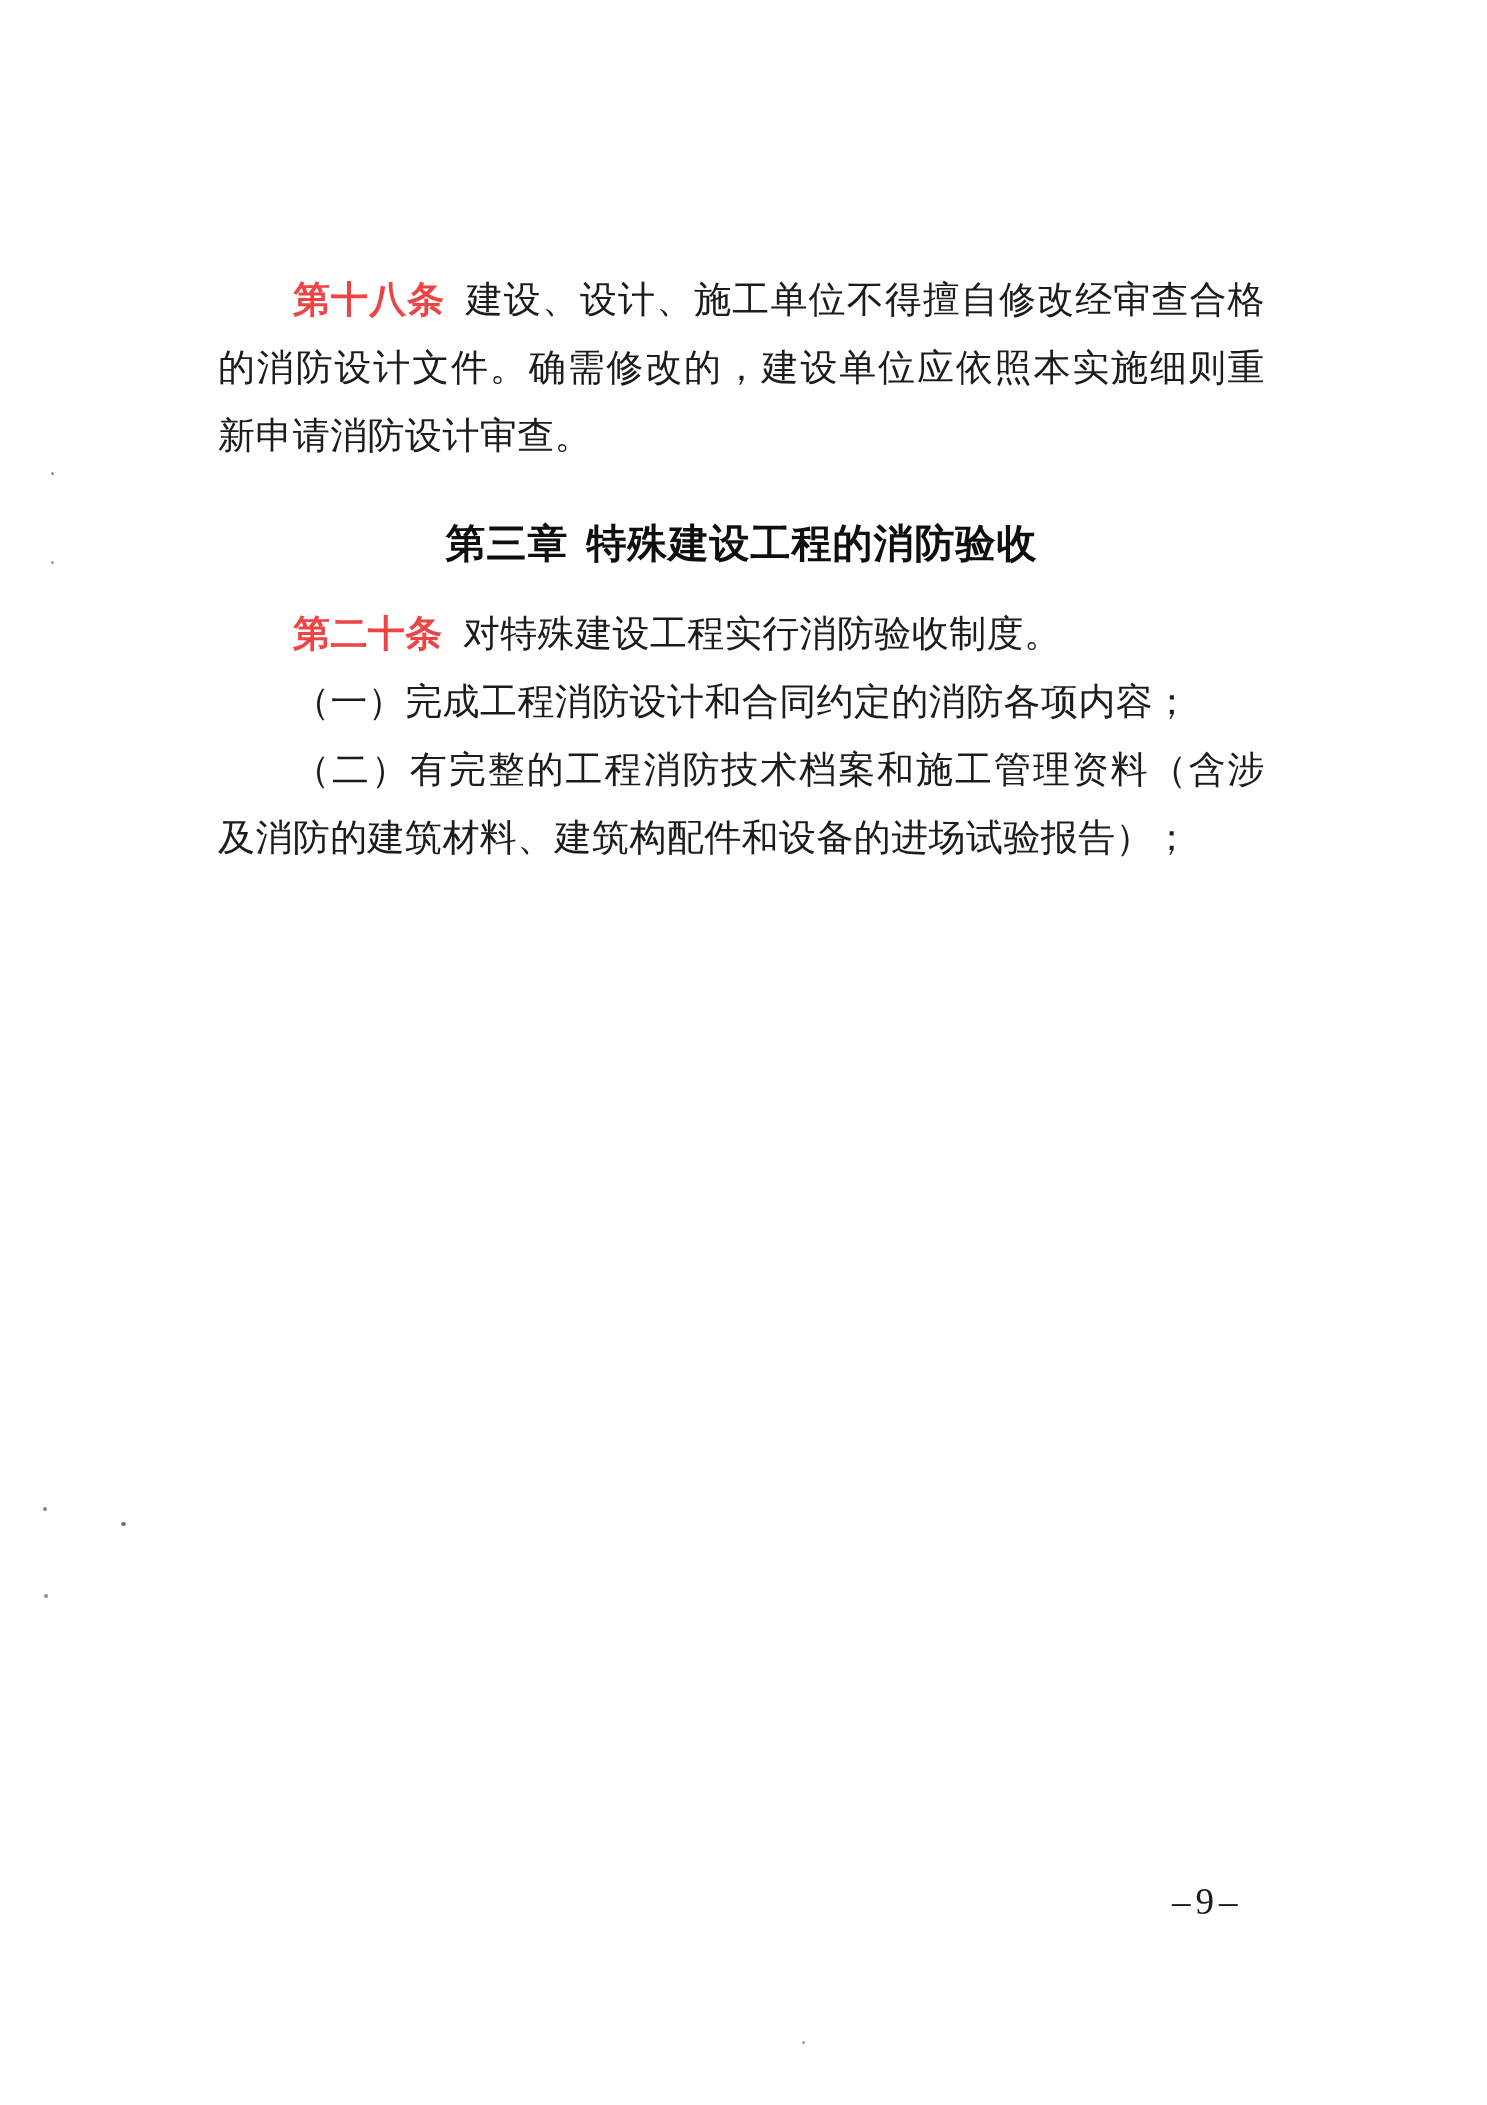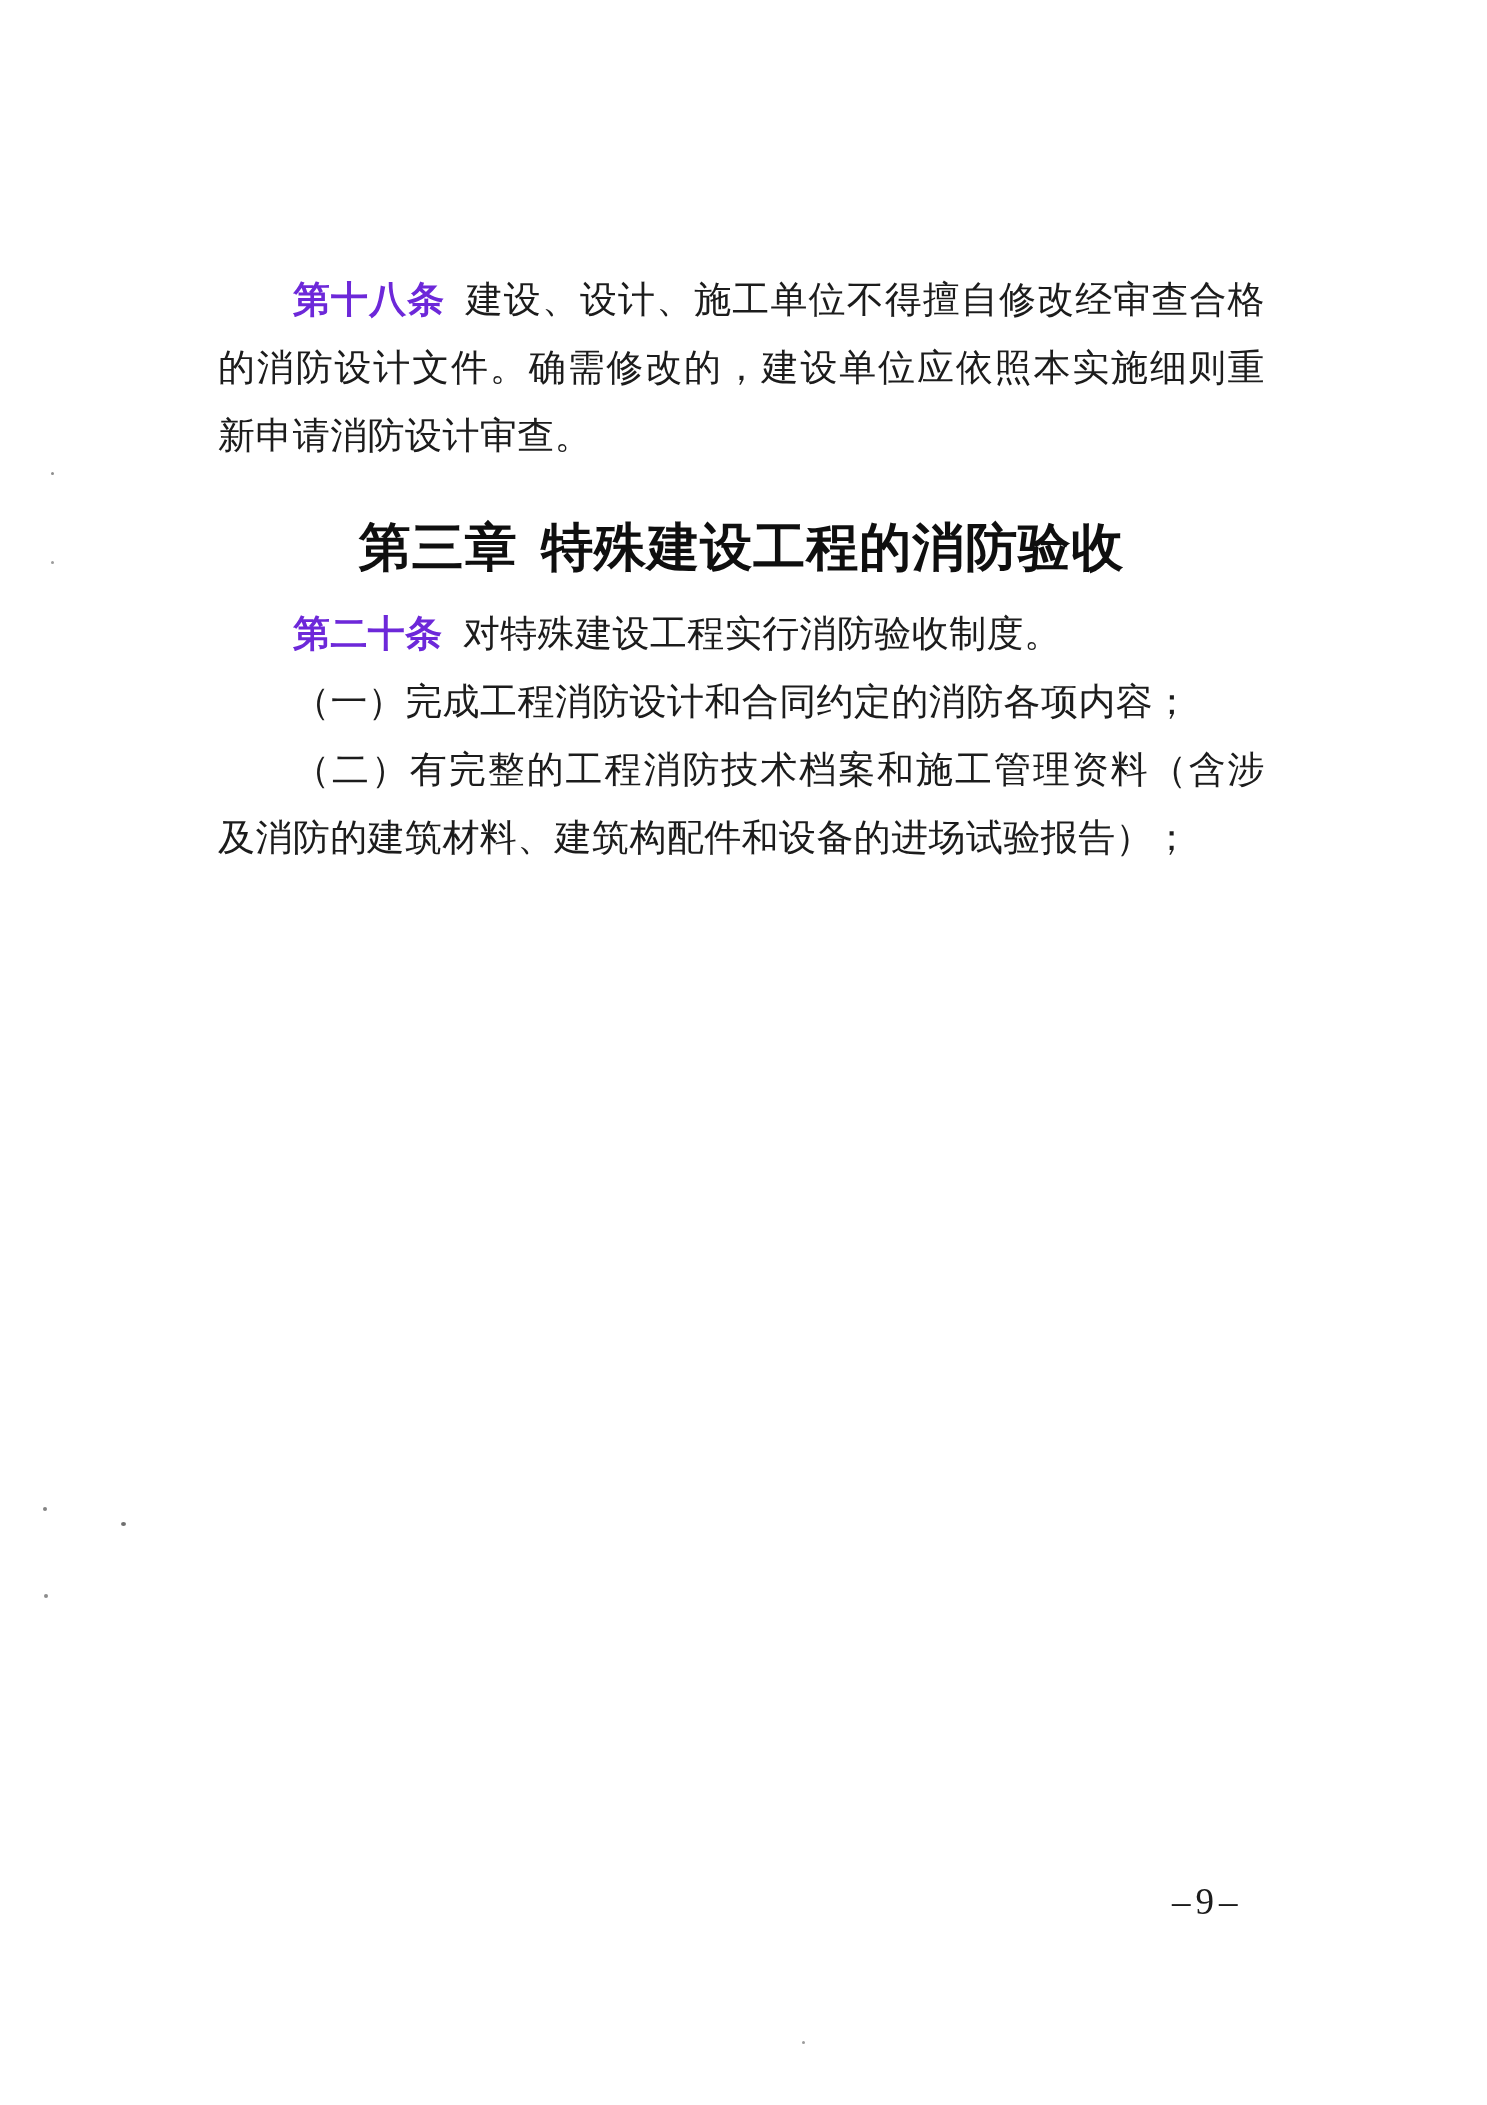--- a/index.html
+++ b/index.html
@@ -29,32 +29,32 @@
     text-justify: inter-ideograph;
     color: #1c1c1c;
   }
   .text-block p {
     margin: 0;
     padding: 0;
     text-indent: 75px;
   }
   .article-label {
     font-weight: bold;
-    color: #6d28d9;
+    color: #ef4444;
     margin-right: 0.55em;
     font-family: Liberation Serif, serif;
   }
   .chapter-heading {
     margin: 43px 0 19px 0;
     padding: 0;
     text-indent: 0;
     text-align: center;
-    font-family: Liberation Sans, sans-serif;
+    font-family: Liberation Mono, monospace;
     font-weight: bold;
-    font-size: 52px;
+    font-size: 40px;
     line-height: 68px;
     letter-spacing: 1px;
     color: #0f0f0f;
   }
   .chapter-heading .chapter-number {
     margin-right: 0.45em;
   }
   .para-21 {
     margin-top: 23px !important;
   }

